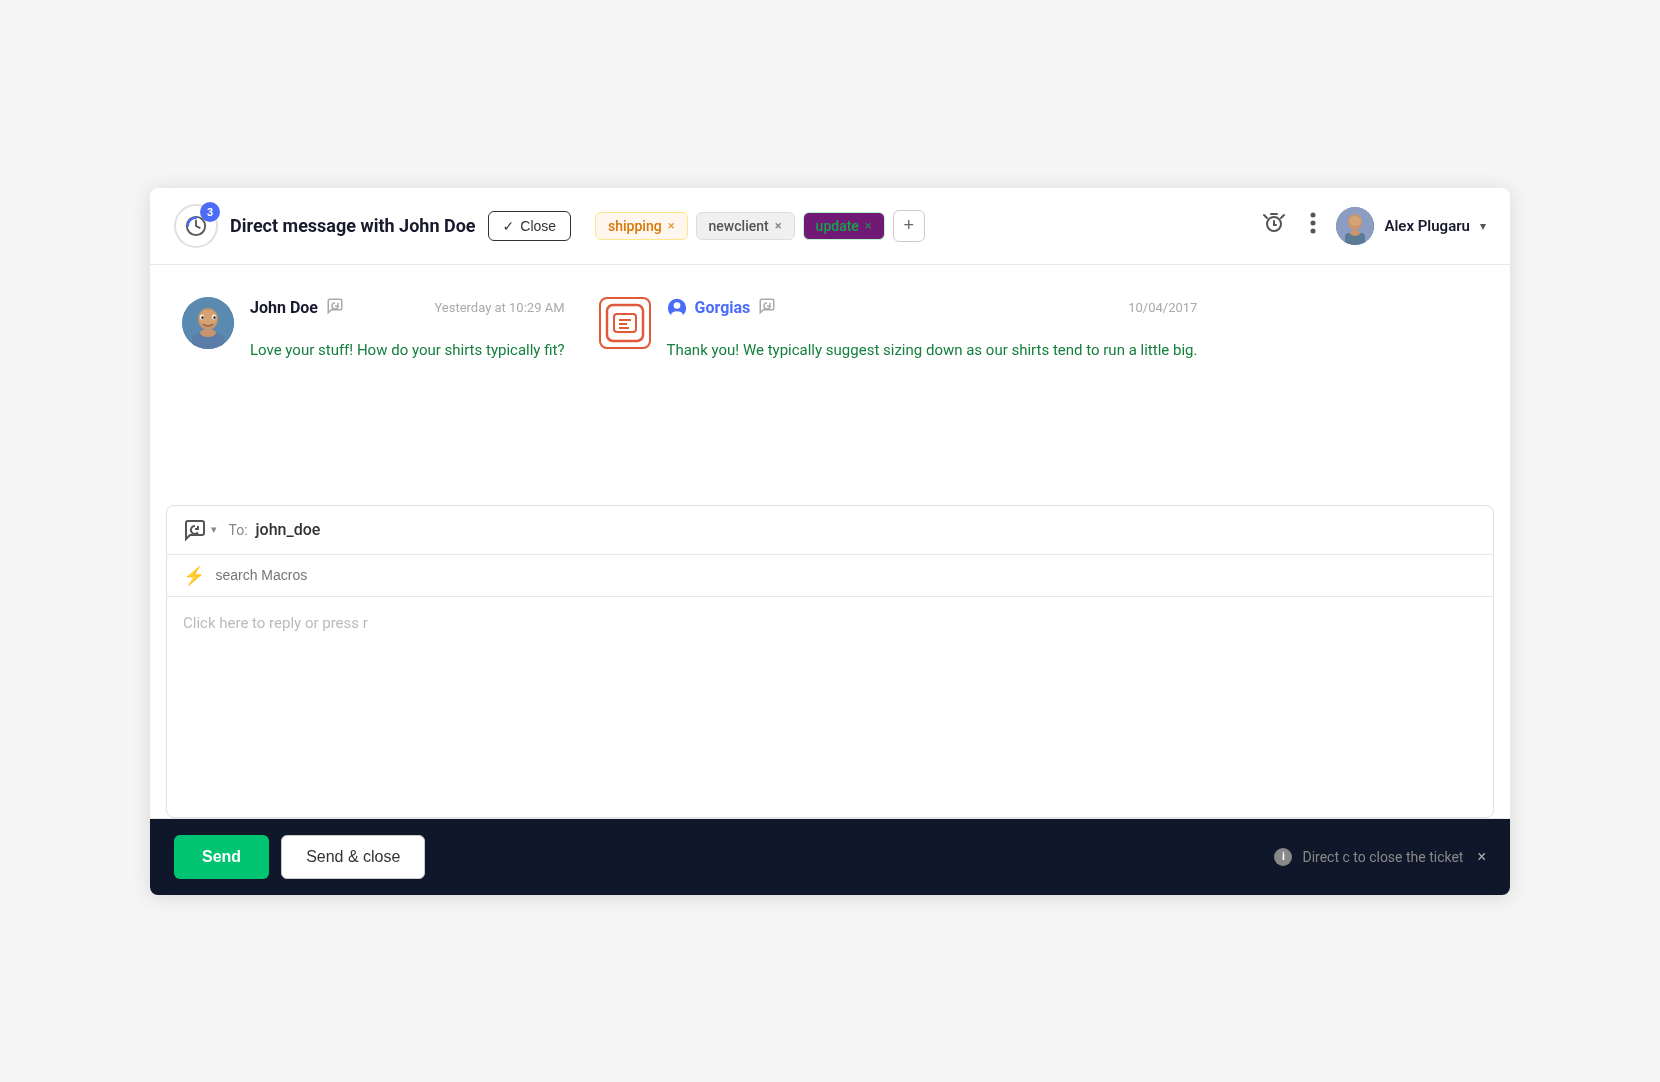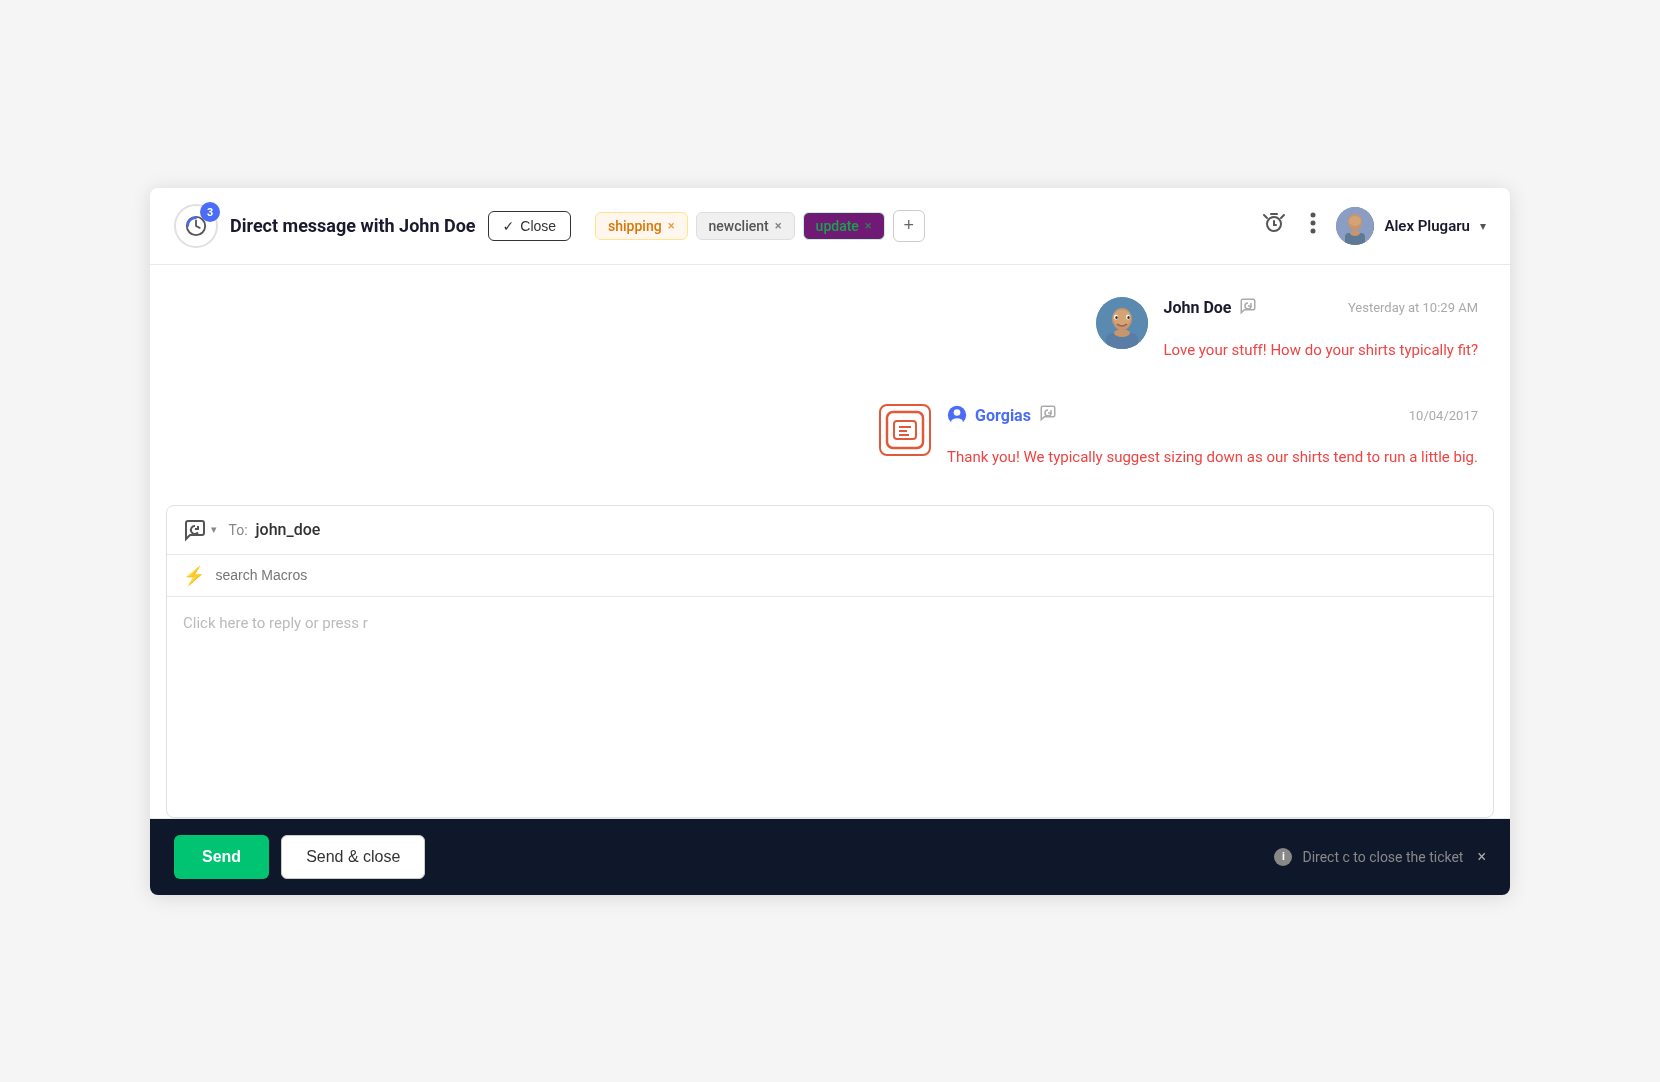--- a/index.html
+++ b/index.html
@@ -171,24 +171,23 @@
     .dropdown-arrow {
       font-size: 12px;
       color: #555;
     }
     
     .messages-area {
       flex: 1;
       padding: 32px 32px 16px;
       overflow-y: auto;
       display: flex;
-      flex-direction: column;
-      gap: 43px;
+      flex-direction: row;
+      gap: 34px;
       min-height: 240px;
-      align-items: flex-end;
     }
     .message {
       display: flex;
       gap: 16px;
     }
     .msg-avatar {
       width: 52px;
       height: 52px;
       border-radius: 50%;
       overflow: hidden;
@@ -230,21 +229,21 @@
     .msg-channel-icon {
       font-size: 16px;
       color: #aaa;
     }
     .msg-time {
       font-size: 13px;
       color: #aaa;
     }
     .msg-text {
       font-size: 15px;
-      color: #ef4444;
+      color: #15803d;
       line-height: 1.5;
       margin-top: 20px;
     }
     .reply-box {
       border: 1.5px solid #e0e0e0;
       border-radius: 8px;
       margin: 0 16px 0;
       overflow: hidden;
     }
     .reply-to-row {

